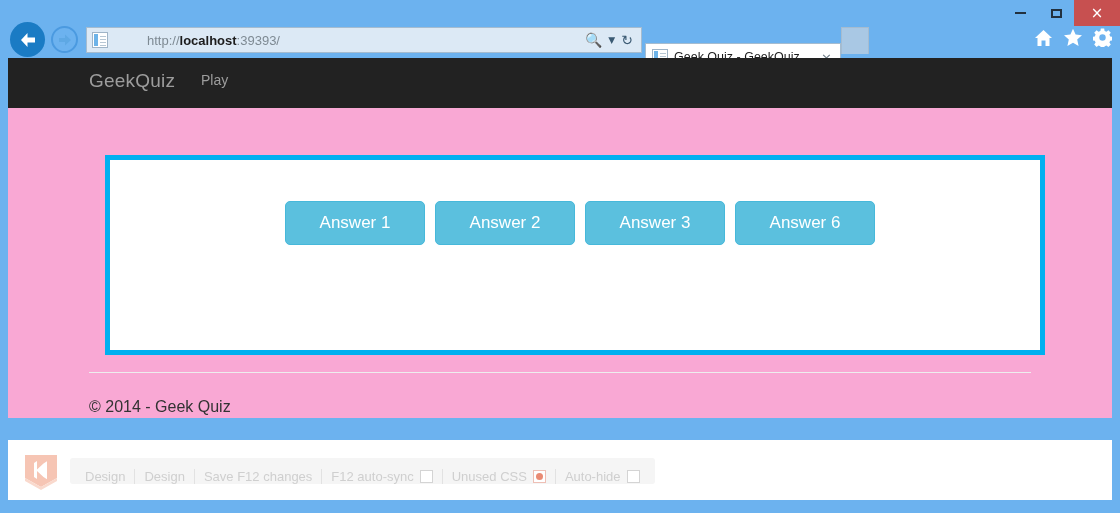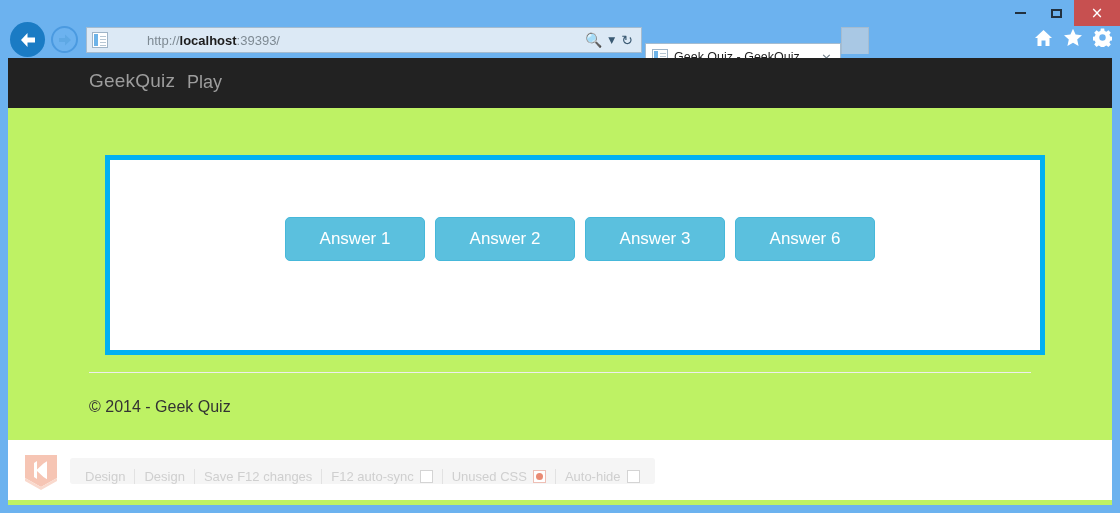--- a/index.html
+++ b/index.html
@@ -215,44 +215,44 @@
     display: flex;
     align-items: center;
     gap: 10px;
   }
   .cmdicon { display: block; }
 
   
   #viewport {
     position: absolute;
     left: 8px; top: 58px;
-    width: 1104px; height: 447px;
-    background: #bef264;
+    width: 1104px; height: 360px;
+    background: #f9a8d4;
     overflow: hidden;
   }
 
   
   #sitenav {
     position: absolute;
     left: 0; top: 0;
     width: 1104px; height: 50px;
     background: #222222;
   }
   #brand {
     position: absolute;
     left: 81px; top: 12px;
     font-size: 19px;
     color: #9d9d9d;
     font-weight: normal;
     letter-spacing: 0.2px;
   }
   #navlink-play {
     position: absolute;
-    left: 179px; top: 14px;
-    font-size: 18px;
+    left: 193px; top: 14px;
+    font-size: 14px;
     color: #9d9d9d;
   }
 
   
   #highlight {
     position: absolute;
     left: 97px; top: 97px;
     width: 940px; height: 200px;
     border: 5px solid #00b0f0;
     box-sizing: border-box;
@@ -273,21 +273,20 @@
     border: 1px solid #46b8da;
     border-radius: 5px;
     box-sizing: border-box;
     color: #ffffff;
     font-size: 17px;
     display: flex;
     align-items: center;
     justify-content: center;
     padding: 0 18px;
     font-family: "Liberation Sans", sans-serif;
-    margin-top: 16px;
   }
 
   
   #footer-rule {
     position: absolute;
     left: 81px; top: 314px;
     width: 942px; height: 1px;
     background: #eeeeee;
   }
   #footer-text {

